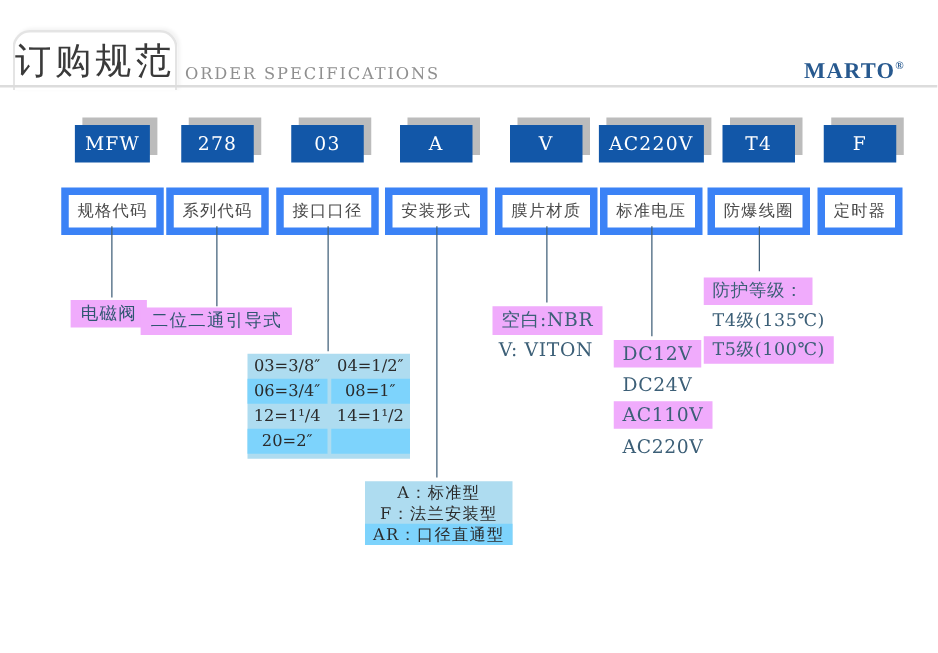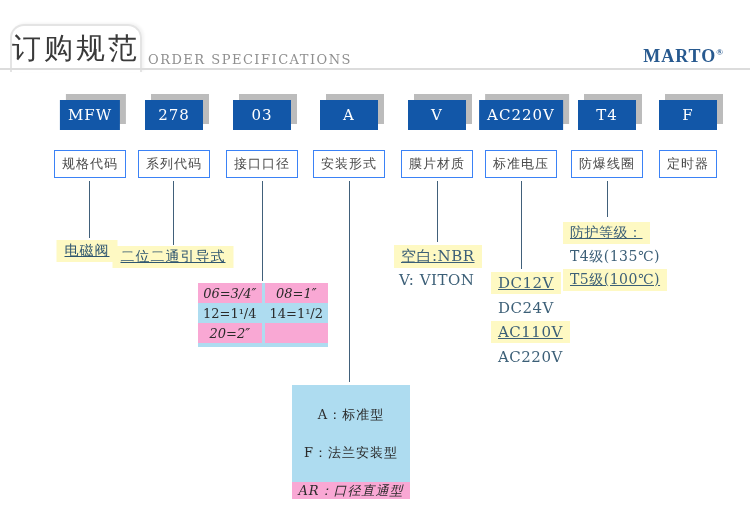--- a/index.html
+++ b/index.html
@@ -32,49 +32,49 @@
   .code-box{
     position:absolute;top:100px;height:30px;min-width:42px;
     transform:translateX(-50%);
     background:#1257a8;color:#ffffff;
     display:flex;align-items:center;justify-content:center;
     padding:0 8px;font-size:15px;letter-spacing:1px;
     box-shadow:6px -6px 0 #bcbcbc;
   }
   .label-box{
     position:absolute;top:150px;transform:translateX(-50%);
-    background:#ffffff;border:1px solid #3b82f6;
+    background:#ffffff;border:6px solid #3b82f6;
     padding:4px 7px;font-size:13px;color:#4a4a4a;letter-spacing:1px;
     white-space:nowrap;
   }
   .vline{position:absolute;width:1px;background:#41607a;}
   
-  .chip{background:#fef9c3;text-decoration:underline;}
+  .chip{background:#f0abfc;}
   .cdetail{
     position:absolute;transform:translateX(-50%);
     padding:2px 8px;font-size:14px;color:#2f5670;letter-spacing:1px;
     white-space:nowrap;
   }
   .ldetail{
     position:absolute;
     padding:2px 7px;font-size:15px;color:#3c5f77;letter-spacing:0.5px;
     white-space:nowrap;
   }
   .ldetail.small{font-size:14px;}
   
   .itable{
     position:absolute;background:#aedcf0;padding-bottom:4px;
   }
   .itable .trow{display:flex;gap:3px;height:20px;}
-  .itable .trow.alt .tcell{background:#f9a8d4;font-style:italic;}
+  .itable .trow.alt .tcell{background:#7dd3fc;}
   .itable .tcell{
     flex:1;display:flex;align-items:center;justify-content:center;
     font-size:13px;color:#2b2b2b;white-space:nowrap;
   }
-  #mount-table .trow{height:17px;margin-top:21px;}
+  #mount-table .trow{height:17px;}
   #mount-table .tcell{font-size:13px;letter-spacing:1px;}
 </style>
 </head>
 <body>
 
 <div class="title-tab">订购规范</div>
 <div class="title-en">ORDER SPECIFICATIONS</div>
 <div class="brand">
   <span>MARTO</span><sup>®</sup>
 </div>
@@ -103,20 +103,24 @@
 <div class="vline" style="left:262px; top:181px; height:100px"></div>
 <div class="vline" style="left:349px; top:181px; height:201px"></div>
 <div class="vline" style="left:437px; top:181px; height:61px"></div>
 <div class="vline" style="left:521px; top:181px; height:88px"></div>
 <div class="vline" style="left:607px; top:181px; height:36px"></div>
 
 <div class="cdetail chip" style="left:87px; top:240px">电磁阀</div>
 <div class="cdetail chip" style="left:173px; top:246px">二位二通引导式</div>
 
 <div class="itable" id="caliber-table" style="left:198px; top:283px; width:130px">
+  <div class="trow">
+    <div class="tcell">03=3/8″</div>
+    <div class="tcell">04=1/2″</div>
+  </div>
   <div class="trow alt">
     <div class="tcell">06=3/4″</div>
     <div class="tcell">08=1″</div>
   </div>
   <div class="trow">
     <div class="tcell">12=1¹/4</div>
     <div class="tcell">14=1¹/2</div>
   </div>
   <div class="trow alt">
     <div class="tcell">20=2″</div>

